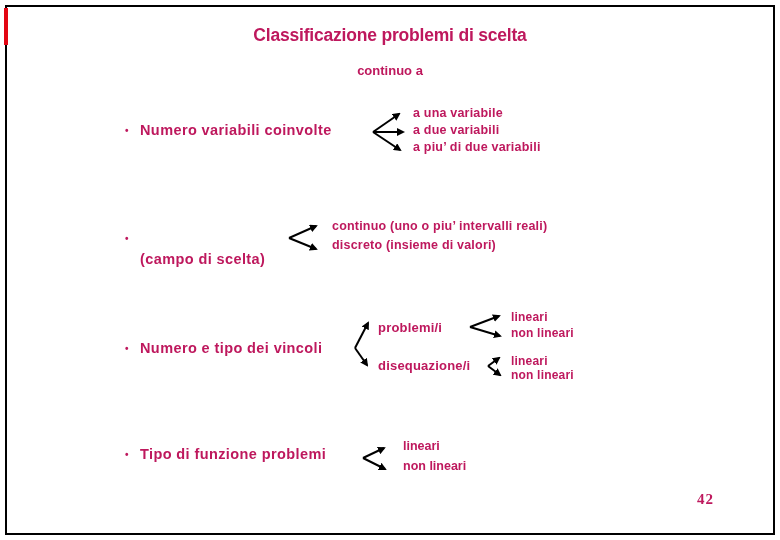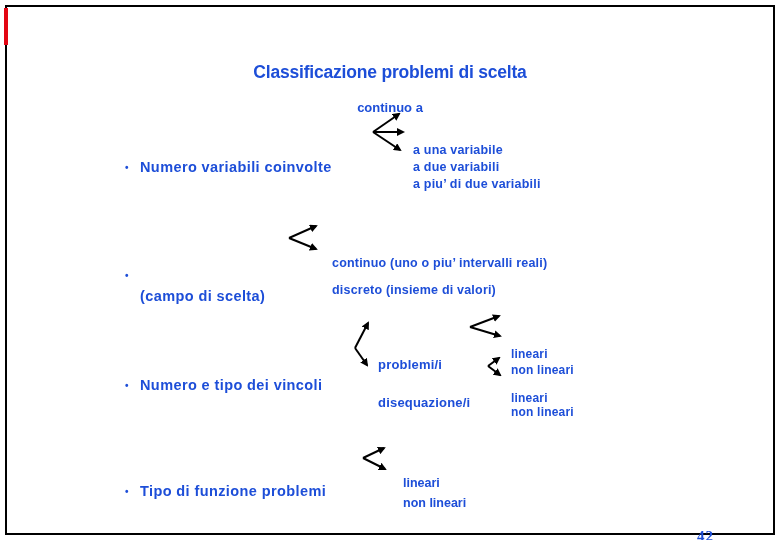--- a/index.html
+++ b/index.html
@@ -2,37 +2,37 @@
 <html><head>
 <meta charset="utf-8">
 <style>
   html,body{margin:0;padding:0;background:#fff;}
   #canvas{
     position:relative;width:780px;height:540px;background:#fff;overflow:hidden;
     font-family:"Liberation Sans",sans-serif;color:#000;
   }
   .frame{position:absolute;left:5px;top:5px;right:5px;bottom:5px;border:2px solid #000;}
   .accent-bar{position:absolute;left:4px;top:8px;width:4px;height:37px;}
-  .txt{position:absolute;font-weight:bold;white-space:nowrap;color:#1d4ed8;margin-top:37px;}
+  .txt{position:absolute;font-weight:bold;white-space:nowrap;color:#be185d;}
   .title{left:0;top:25px;width:100%;text-align:center;font-size:17.5px;letter-spacing:-0.2px;}
   .subtitle{left:0;top:63px;width:100%;text-align:center;font-size:13px;}
   .brow{display:flex;align-items:flex-start;font-size:14.5px;letter-spacing:0.4px;line-height:17px;}
   .dot{width:15px;font-size:10px;line-height:17px;}
   .lvl1{font-size:12.5px;letter-spacing:0.2px;line-height:15px;}
   .lvl1b{font-size:13px;letter-spacing:0.2px;line-height:16px;}
   .lvl2{font-size:12px;letter-spacing:0.2px;line-height:14px;}
   
   .b1{left:125px;top:122px;}
   .b2{left:125px;top:230px;}
   .b2l2{left:140px;top:251px;font-size:14.5px;letter-spacing:0.4px;line-height:17px;}
   .b3{left:125px;top:340px;}
   .b4{left:125px;top:446px;}
   
   .b1c0{left:413px;top:106px;} .b1c1{left:413px;top:123px;} .b1c2{left:413px;top:140px;}
-  .b2c0{left:332px;top:219px;} .b2c1{left:332px;top:246px;}
+  .b2c0{left:332px;top:219px;} .b2c1{left:332px;top:238px;}
   .eq{left:378px;top:320px;}   .dq{left:378px;top:358px;}
   .eqc0{left:511px;top:310px;} .eqc1{left:511px;top:326px;}
   .dqc0{left:511px;top:354px;} .dqc1{left:511px;top:368px;}
   .b4c0{left:403px;top:439px;font-size:12.5px;line-height:15px;}
   .b4c1{left:403px;top:459px;font-size:12.5px;line-height:15px;}
   .pageno{left:697px;top:491px;font-family:"Liberation Serif",serif;font-size:15px;font-weight:bold;letter-spacing:1px;}
   svg.arrows{position:absolute;left:0;top:0;pointer-events:none;}
   svg.arrows line{stroke:#000;stroke-width:2;}
 </style>
 </head>

